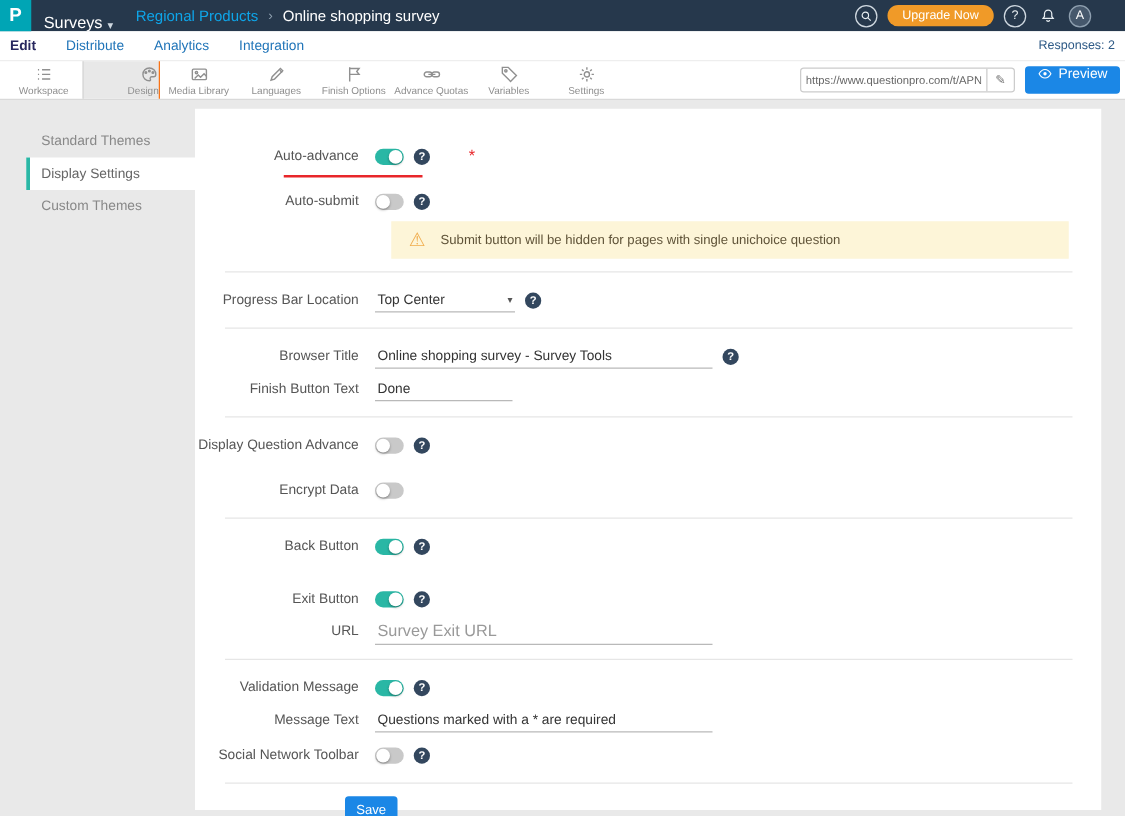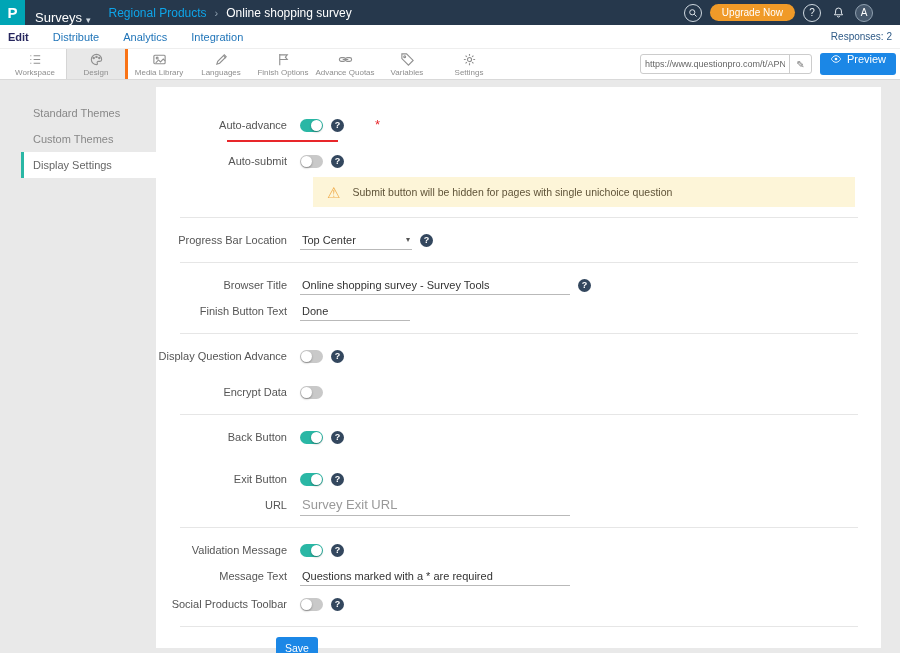--- a/index.html
+++ b/index.html
@@ -30,21 +30,21 @@
   .menubar .item.active { color:#27275e; font-weight:bold; }
   .responses { margin-left:auto; font-size:10px; color:#2e5a86; }
 
   
   .toolbar { height:32px; background:#fff; border-top:1px solid #eee; border-bottom:1px solid #d9d9d9;
              display:flex; align-items:stretch; padding-left:4px; }
   .tool { width:62px; display:flex; flex-direction:column; align-items:center; justify-content:center;
           gap:1px; cursor:pointer; }
   .tool svg { stroke:#909090; fill:none; stroke-width:1.2; }
   .tool .tlabel { font-size:8px; color:#8e8e8e; white-space:nowrap; }
-  .tool.active { background:#e8e8e8; border-left:1px solid #d5d5d5; border-right:3px solid #f97316; }
+  .tool.active { background:#e8e8e8; border-left:1px solid #d5d5d5; border-right:1px solid #f97316;align-items:flex-end; }
   .toolbar-right { margin-left:auto; display:flex; align-items:center; gap:8px; padding-right:4px; }
   .urlbox { display:flex; align-items:center; border:1px solid #ccc; border-radius:3px; height:20px; width:172px; background:#fff; }
   .urlbox input { border:none; outline:none; font-size:9px; color:#666; width:148px; padding:0 4px;
                   font-family:"Liberation Sans", sans-serif; background:transparent; }
   .urlbox .pencil { border-left:1px solid #ccc; width:22px; height:100%; display:flex; align-items:center;
                     justify-content:center; font-size:10px; color:#777; cursor:pointer; }
   .preview-btn { background:#1b87e6; color:#fff; border:none; border-radius:3px; height:22px;
                  padding:0 10px; font-size:11px; display:flex; align-items:flex-start; gap:5px; cursor:pointer; }
 
   
@@ -202,22 +202,22 @@
           <circle cx="8" cy="8" r="1.8" fill="#fff"></circle>
         </svg>
       <span>Preview</span>
     </button>
   </div>
 </div>
 
 <div class="content">
   <div class="sidebar">
     <div class="side-item">Standard Themes</div>
+    <div class="side-item active">Display Settings</div>
     <div class="side-item">Custom Themes</div>
-    <div class="side-item active">Display Settings</div>
   </div>
 
   <div class="panel">
 
     
     <div class="red-underline ann-line1"></div>
     <div class="ann-star">*</div>
 
     <div class="row" style="margin-bottom:12px;">
       <div class="lbl">Auto-advance</div>
@@ -331,21 +331,21 @@
         <span class="help">?</span>
       </div>
     </div>
     <div class="row" style="margin-top:2px;">
       <div class="lbl">Message Text</div>
       <div class="ctl">
         <input class="uinput w270" value="Questions marked with a * are required" style="">
       </div>
     </div>
     <div class="row" style="margin-top:4px;">
-      <div class="lbl">Social Products Toolbar</div>
+      <div class="lbl">Social Network Toolbar</div>
       <div class="ctl">
         <div class="toggle">
             <span class="knob"></span>
           </div>
         <span class="help">?</span>
       </div>
     </div>
 
     <div class="divider"></div>
 

